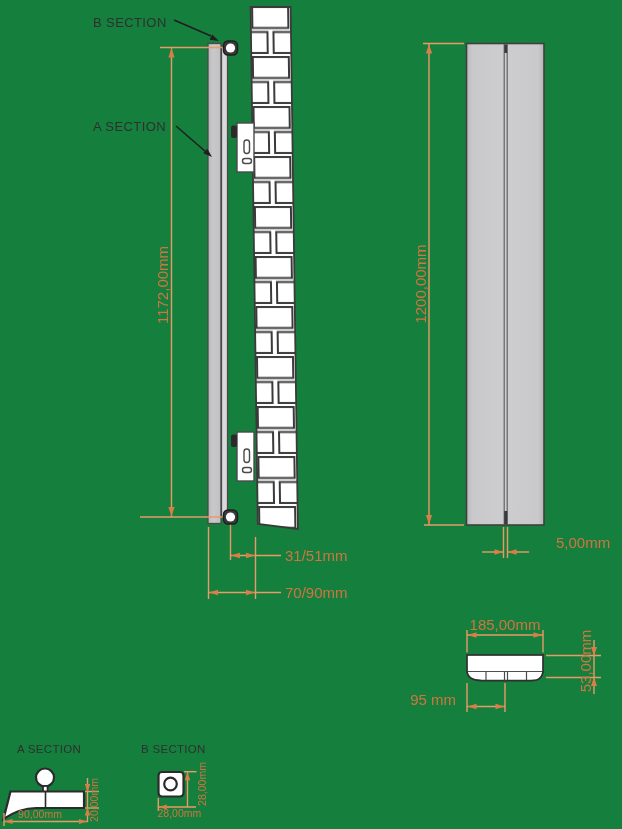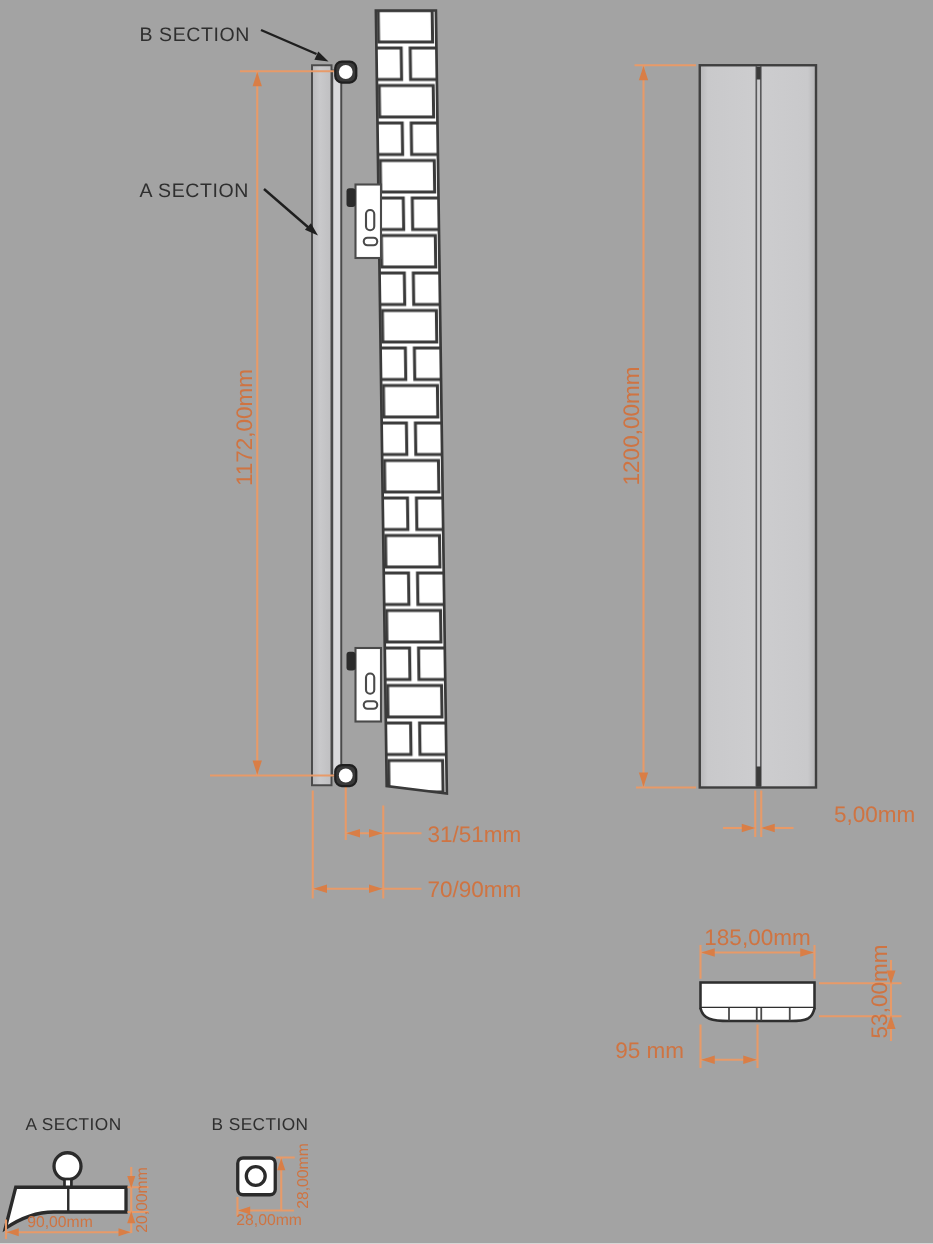--- a/index.html
+++ b/index.html
@@ -1,17 +1,17 @@
 <!DOCTYPE html>
 <html><head>
 <meta charset="utf-8">
 <style>
   html,body { margin:0; padding:0; background:#ffffff; }
   .canvas {
-    position:relative; width:622px; height:829px; background:#a3a3a3;
+    position:relative; width:622px; height:829px; background:#15803d;
     font-family:"Liberation Sans", sans-serif; overflow:hidden;
   }
   svg text { font-family:"Liberation Sans", sans-serif; }
   .draw      { stroke:#2f2f2f; stroke-width:1.7; fill:#ffffff; }
   .draw-thin { stroke:#4a4a4a; stroke-width:1.2; fill:none; }
   .panel     { stroke:#4a4a4a; stroke-width:1.3; }
   .pipe-body { fill:#3a3a3a; stroke:#1f1f1f; stroke-width:1.5; }
   .pipe-hole { fill:#ffffff; stroke:none; }
   .leader    { stroke:#1f1f1f; stroke-width:1.6; fill:none; }
   .leader-arrow { fill:#1f1f1f; }

